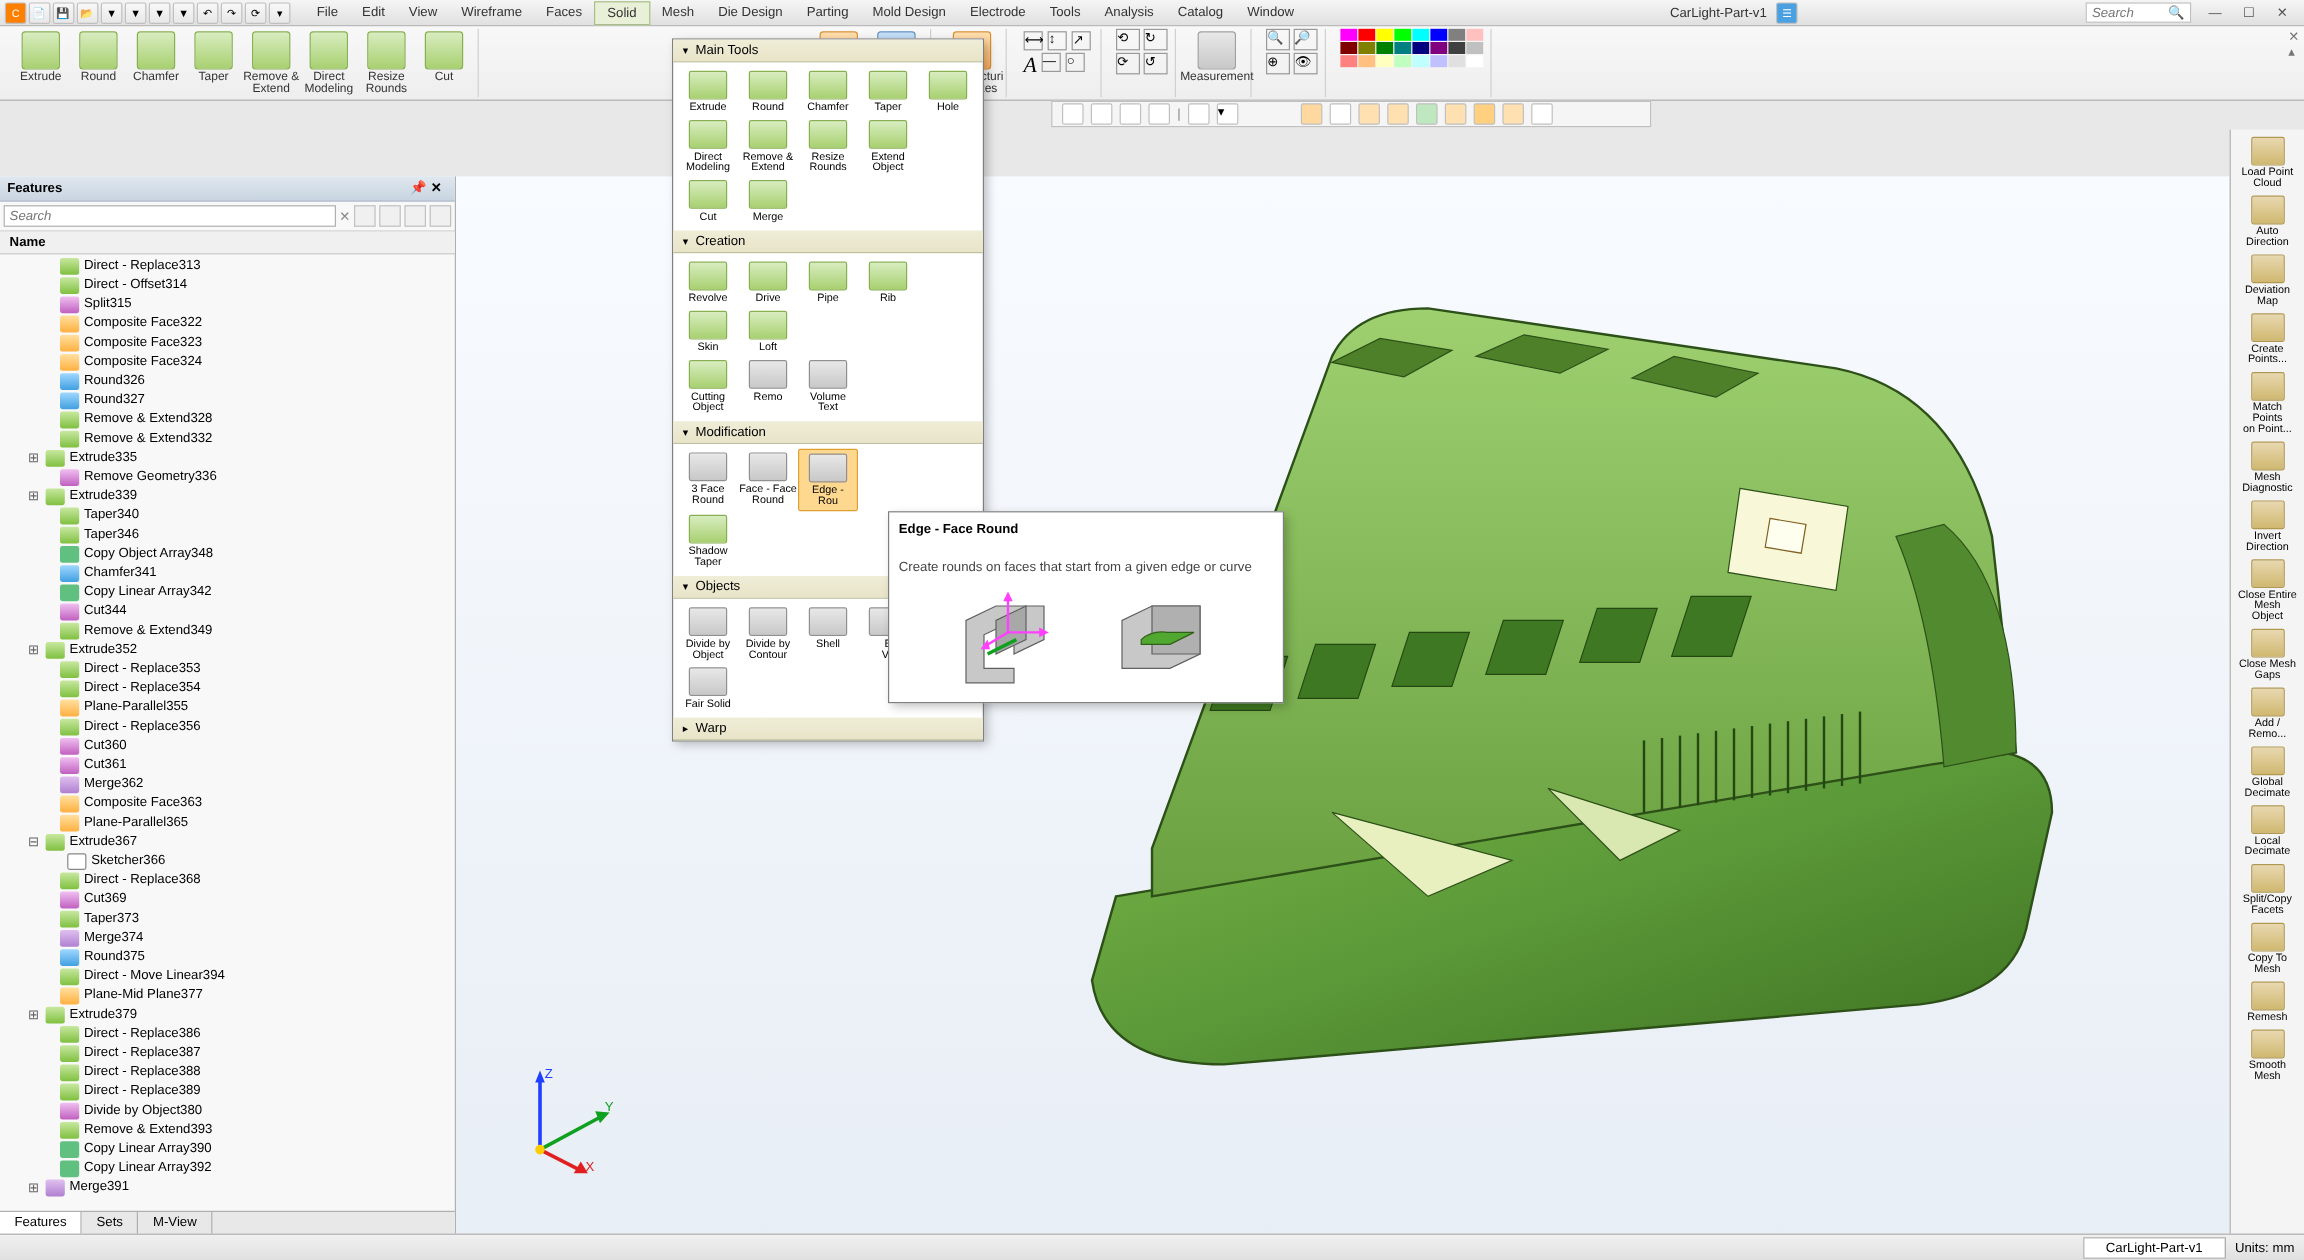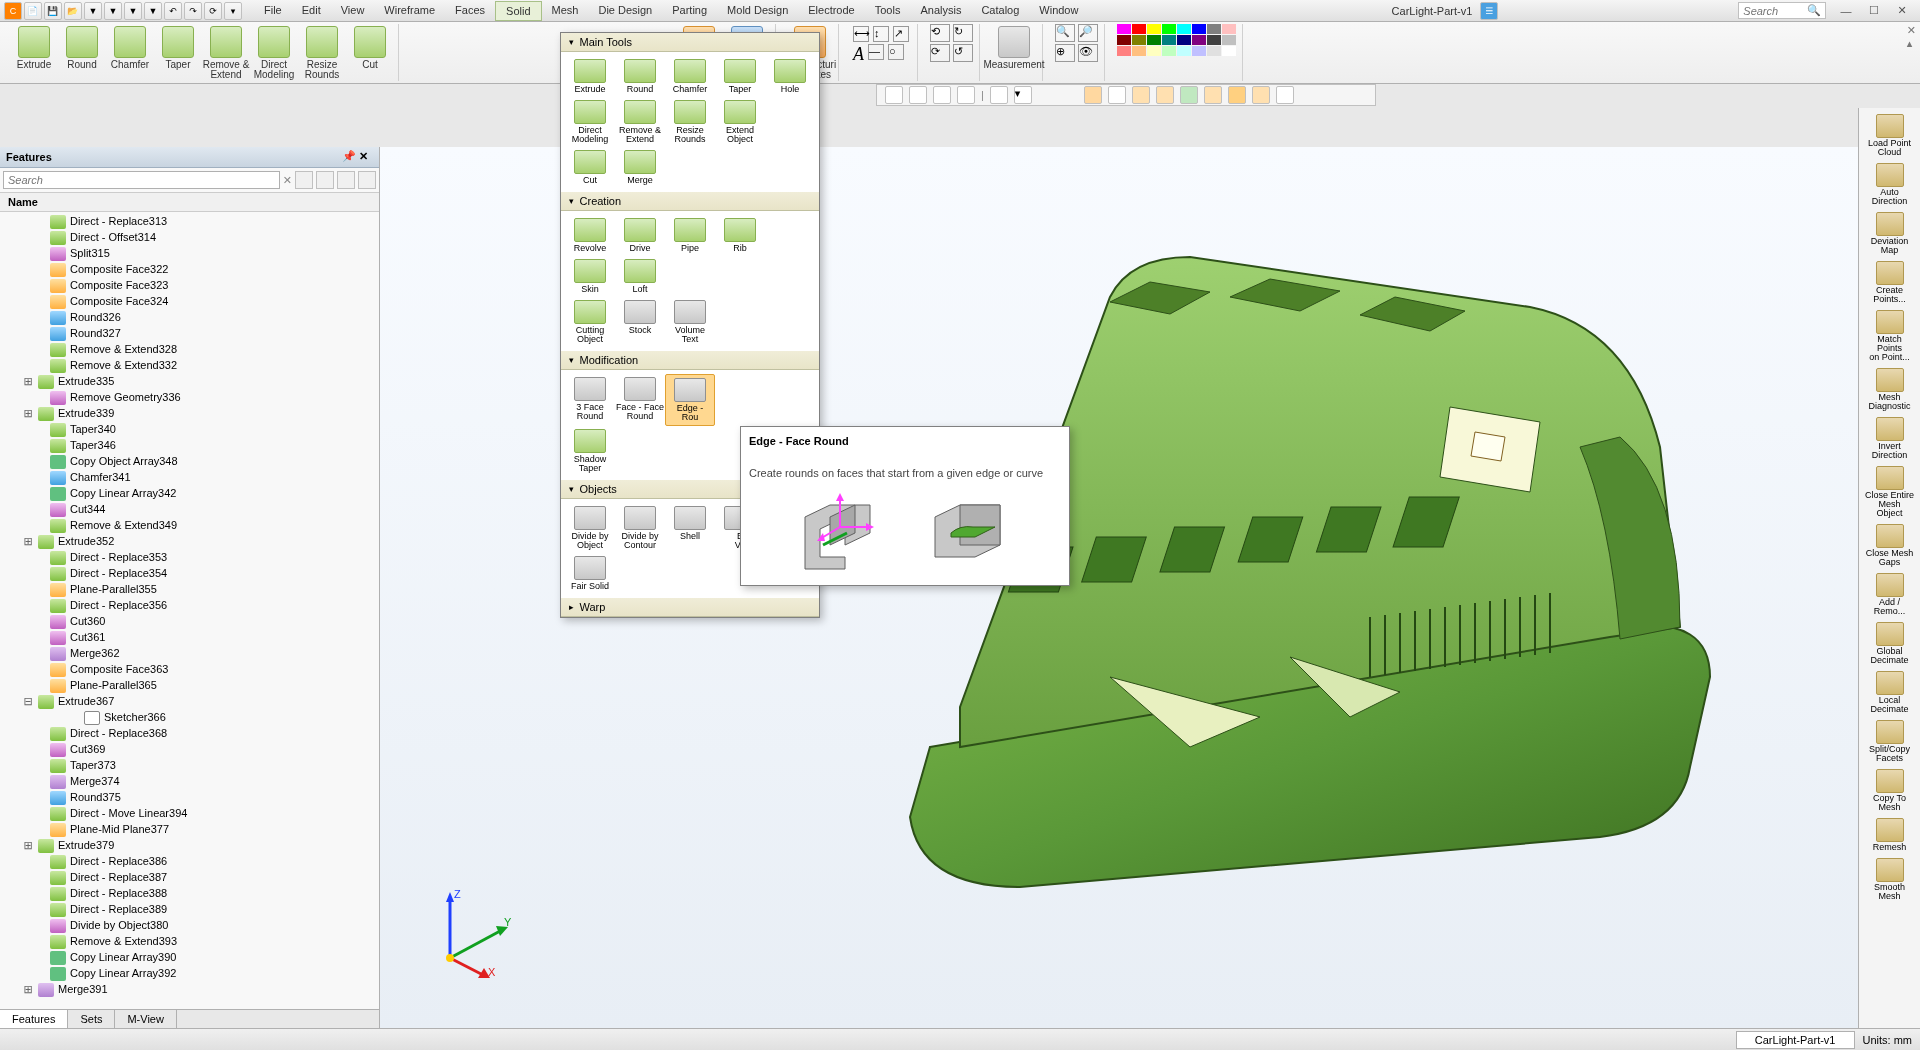--- a/index.html
+++ b/index.html
@@ -44,21 +44,21 @@
 .features .hdr{ background:linear-gradient(#e0e8f0,#c8d4e0); padding:3px 6px; font-weight:bold; display:flex; align-items:center; border-bottom:1px solid #a0b0c0;}
 .features .hdr .sp{flex:1;}
 .features .hdr .pin{width:14px;height:14px; margin-left:3px;}
 .features .srch{ display:flex; padding:3px; gap:3px; border-bottom:1px solid #ccc;}
 .features .srch input{ flex:1; border:1px solid #b0b0b0; padding:1px 4px; font-style:italic; background:#fff;}
 .features .srch .sb{ width:18px; height:18px; border:1px solid #c0c0c0; background:#f0f0f0;}
 .features .colhdr{ padding:3px 8px; border-bottom:1px solid #ccc; font-weight:bold; background:#f0f0f0;}
 .features .tree{ flex:1; overflow:auto; padding:2px 0;}
 .features .node{ display:flex; align-items:flex-start; padding:1px 0 1px 34px; gap:4px; white-space:nowrap;}
 .features .node.c1{padding-left:22px;}
-.features .node.c3{padding-left:68px;}
+.features .node.c3{padding-left:40px;}
 .features .node .tw{ width:12px; display:inline-block; text-align:center; color:#666;}
 .features .node .fi{ width:16px; height:14px; border-radius:2px;}
 .features .fi.ext{ background:linear-gradient(#c8e8a0,#80c040);}
 .features .fi.cut{ background:linear-gradient(#f0c0f0,#c060c0);}
 .features .fi.rnd{ background:linear-gradient(#a0d8ff,#40a0e0);}
 .features .fi.pln{ background:linear-gradient(#ffe0a0,#ffb040);}
 .features .fi.arr{ background:#60c080;}
 .features .fi.mrg{ background:linear-gradient(#e0c0f0,#b080d0);}
 .features .fi.sk { background:#fff; border:1px solid #888;}
 .features .tabs{ display:flex; border-top:1px solid #b0b0b0; background:#e8e8e8;}
@@ -814,21 +814,21 @@
       <div style="width: 50px;"></div>
       <div style="width: 50px;"></div>
       <div style="width: 50px;"></div>
       <div class="pb">
         <div class="pi"></div>
         <span>Cutting</span>
         <span>Object</span>
       </div>
       <div class="pb">
         <div class="pi gr"></div>
-        <span>Stock</span>
+        <span>Remo</span>
       </div>
       <div class="pb">
         <div class="pi gr"></div>
         <span>Volume Text</span>
       </div>
     </div>
     <div class="sec-hd">
       <span class="chev">▾</span>
       <span>Modification</span>
     </div>

